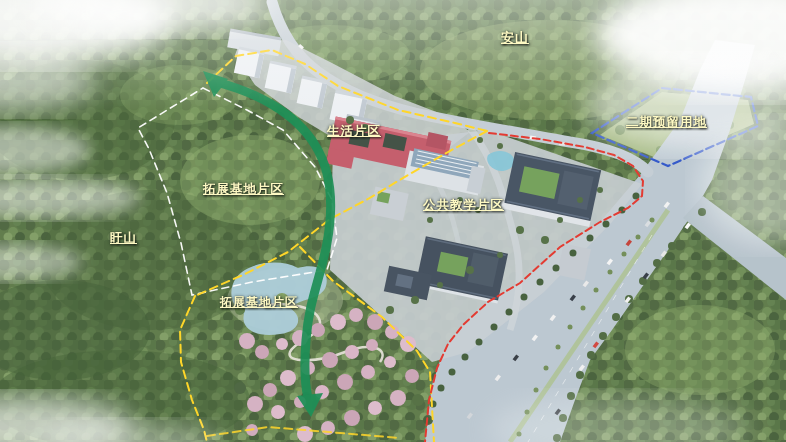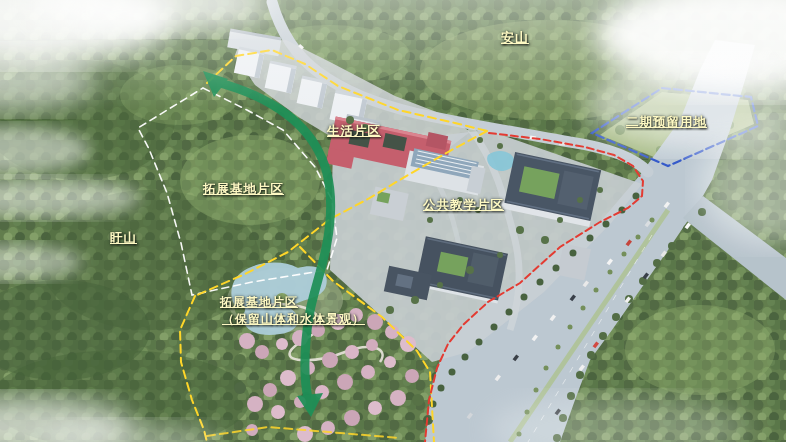--- a/index.html
+++ b/index.html
@@ -332,15 +332,14 @@
   </g>
 </svg>
 
 <div class="map-label" style="left:501px;top:29px;font-size:13px">安山</div>
 <div class="map-label" style="left:626px;top:114px">二期预留用地</div>
 <div class="map-label" style="left:327px;top:123px">生活片区</div>
 <div class="map-label" style="left:203px;top:181px">拓展基地片区</div>
 <div class="map-label" style="left:110px;top:230px">盱山</div>
 <div class="map-label" style="left:423px;top:197px">公共教学片区</div>
 <div class="map-label small" style="left:220px;top:294px">拓展基地片区</div>
-<div class="map-label small" style="left:222px;top:311px">（保留山体和水体景观）</div>
 
 </div>
 
 </body></html>

